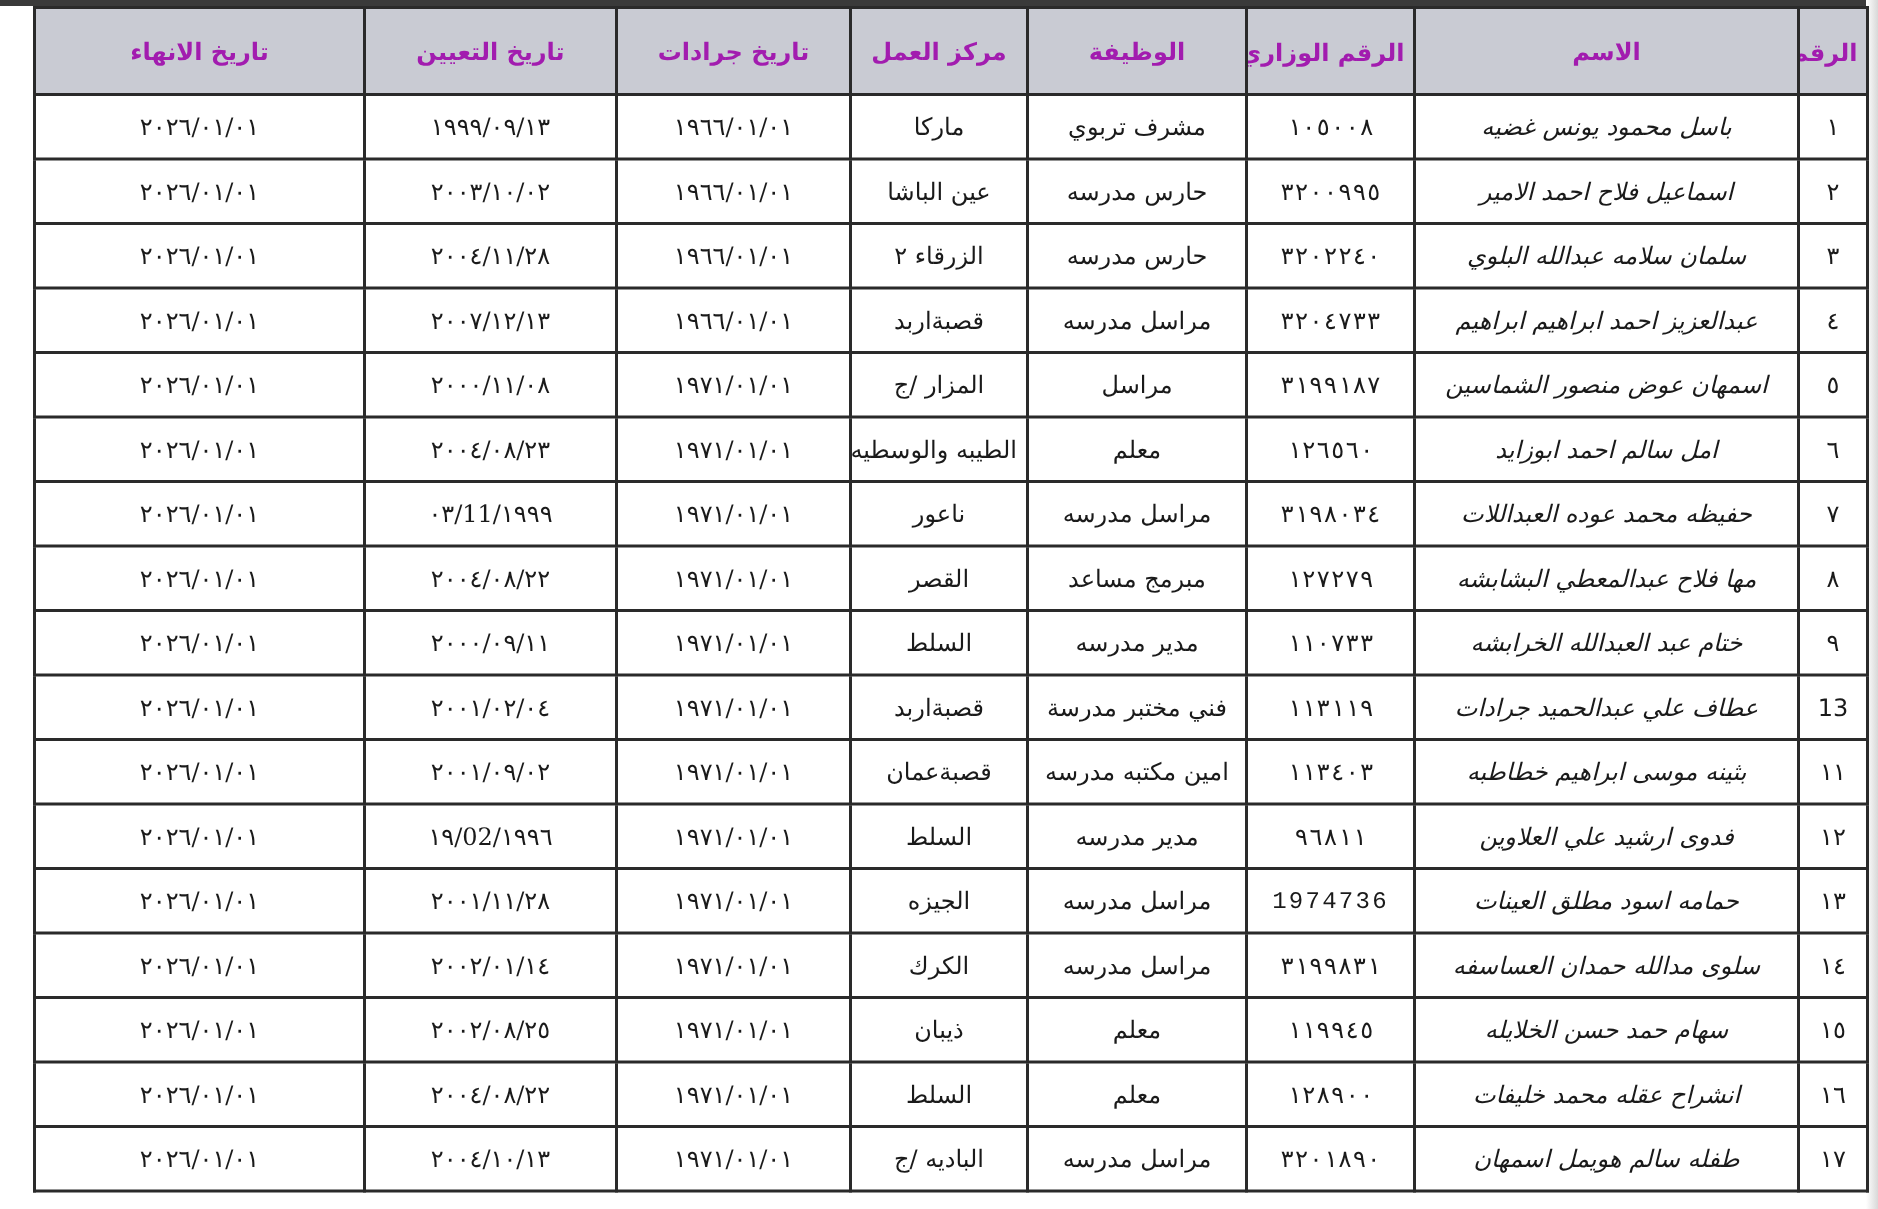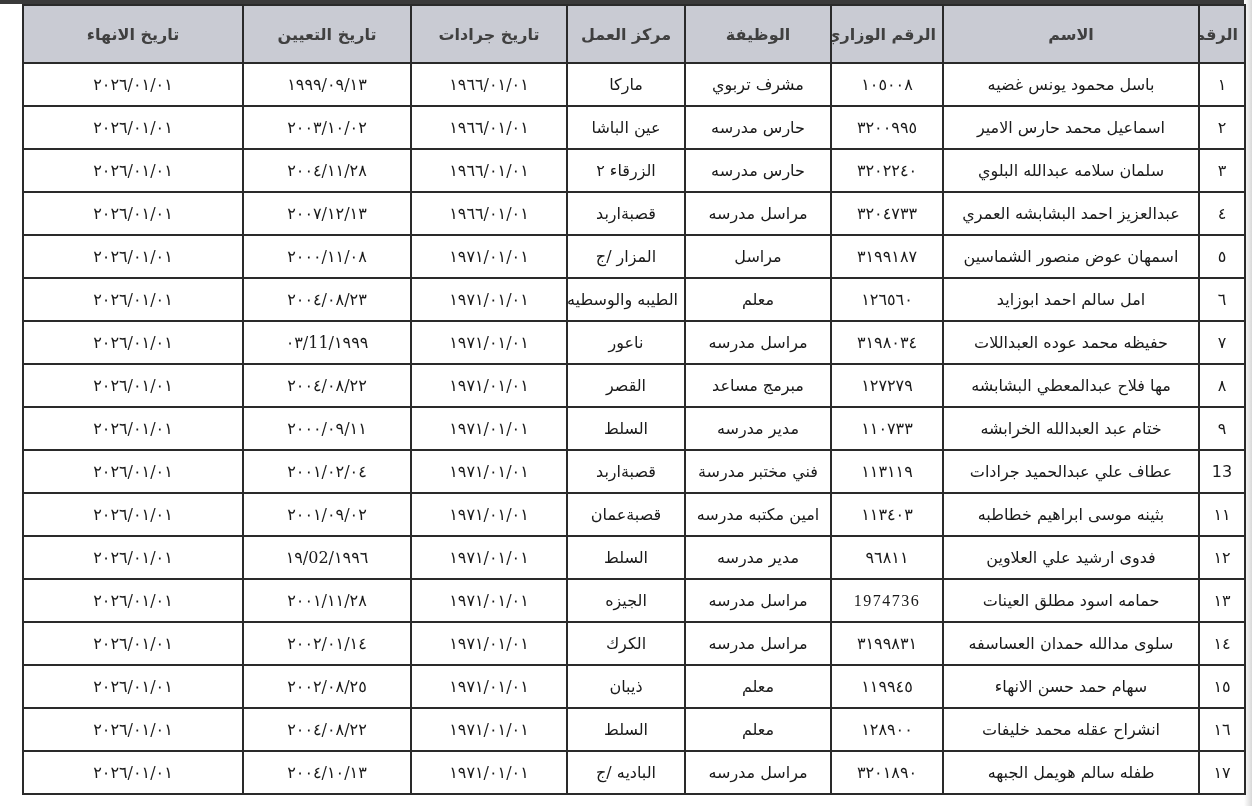--- a/index.html
+++ b/index.html
@@ -42,31 +42,31 @@
     text-align: center;
     white-space: nowrap;
     overflow: hidden;
     padding: 0 6px;
   }
   table.doc-table th {
     background: #c9cbd3;
     height: 56px;
     font-weight: bold;
     font-size: 16px;
-    color: #404040;
+    color: #a21caf;
   }
   table.doc-table td {
     height: 41px;
     font-size: 16px;
     background: #ffffff;
   }
-  td.col-name { text-align: right; padding-right: 6px; font-size: 17px; }
+  td.col-name { text-align: right; padding-right: 6px; font-size: 17px; font-style: italic; }
   td.col-idx { font-size: 13px; }
   td.col-date, td.col-mid { font-family: "DejaVu Serif", "Liberation Serif", serif; font-size: 15px; letter-spacing: 1px; }
-  td.col-mid { font-family: Liberation Serif, serif; letter-spacing: 1.5px; }
+  td.col-mid { font-family: Liberation Mono, monospace; letter-spacing: 1.5px; }
 </style>
 </head>
 <body>
 
 <div class="top-shadow"></div>
 <div class="right-shadow"></div>
 
 <table class="doc-table">
   <colgroup>
     <col style="width:46px">
@@ -96,41 +96,41 @@
         <td class="col-name">باسل محمود يونس غضيه</td>
         <td class="col-mid">١٠٥٠٠٨</td>
         <td class="col-job">مشرف تربوي</td>
         <td class="col-wc">ماركا</td>
         <td class="col-date">١٩٦٦/٠١/٠١</td>
         <td class="col-date">١٩٩٩/٠٩/١٣</td>
         <td class="col-date">٢٠٢٦/٠١/٠١</td>
       </tr>
       <tr>
         <td class="col-idx">٢</td>
-        <td class="col-name">اسماعيل محمد حارس الامير</td>
+        <td class="col-name">اسماعيل فلاح احمد الامير</td>
         <td class="col-mid">٣٢٠٠٩٩٥</td>
         <td class="col-job">حارس مدرسه</td>
         <td class="col-wc">عين الباشا</td>
         <td class="col-date">١٩٦٦/٠١/٠١</td>
         <td class="col-date">٢٠٠٣/١٠/٠٢</td>
         <td class="col-date">٢٠٢٦/٠١/٠١</td>
       </tr>
       <tr>
         <td class="col-idx">٣</td>
         <td class="col-name">سلمان سلامه عبدالله البلوي</td>
         <td class="col-mid">٣٢٠٢٢٤٠</td>
         <td class="col-job">حارس مدرسه</td>
         <td class="col-wc">الزرقاء ٢</td>
         <td class="col-date">١٩٦٦/٠١/٠١</td>
         <td class="col-date">٢٠٠٤/١١/٢٨</td>
         <td class="col-date">٢٠٢٦/٠١/٠١</td>
       </tr>
       <tr>
         <td class="col-idx">٤</td>
-        <td class="col-name">عبدالعزيز احمد البشابشه العمري</td>
+        <td class="col-name">عبدالعزيز احمد ابراهيم ابراهيم</td>
         <td class="col-mid">٣٢٠٤٧٣٣</td>
         <td class="col-job">مراسل مدرسه</td>
         <td class="col-wc">قصبةاربد</td>
         <td class="col-date">١٩٦٦/٠١/٠١</td>
         <td class="col-date">٢٠٠٧/١٢/١٣</td>
         <td class="col-date">٢٠٢٦/٠١/٠١</td>
       </tr>
       <tr>
         <td class="col-idx">٥</td>
         <td class="col-name">اسمهان عوض منصور الشماسين</td>
@@ -226,41 +226,41 @@
         <td class="col-name">سلوى مدالله حمدان العساسفه</td>
         <td class="col-mid">٣١٩٩٨٣١</td>
         <td class="col-job">مراسل مدرسه</td>
         <td class="col-wc">الكرك</td>
         <td class="col-date">١٩٧١/٠١/٠١</td>
         <td class="col-date">٢٠٠٢/٠١/١٤</td>
         <td class="col-date">٢٠٢٦/٠١/٠١</td>
       </tr>
       <tr>
         <td class="col-idx">١٥</td>
-        <td class="col-name">سهام حمد حسن الانهاء</td>
+        <td class="col-name">سهام حمد حسن الخلايله</td>
         <td class="col-mid">١١٩٩٤٥</td>
         <td class="col-job">معلم</td>
         <td class="col-wc">ذيبان</td>
         <td class="col-date">١٩٧١/٠١/٠١</td>
         <td class="col-date">٢٠٠٢/٠٨/٢٥</td>
         <td class="col-date">٢٠٢٦/٠١/٠١</td>
       </tr>
       <tr>
         <td class="col-idx">١٦</td>
         <td class="col-name">انشراح عقله محمد خليفات</td>
         <td class="col-mid">١٢٨٩٠٠</td>
         <td class="col-job">معلم</td>
         <td class="col-wc">السلط</td>
         <td class="col-date">١٩٧١/٠١/٠١</td>
         <td class="col-date">٢٠٠٤/٠٨/٢٢</td>
         <td class="col-date">٢٠٢٦/٠١/٠١</td>
       </tr>
       <tr>
         <td class="col-idx">١٧</td>
-        <td class="col-name">طفله سالم هويمل الجبهه</td>
+        <td class="col-name">طفله سالم هويمل اسمهان</td>
         <td class="col-mid">٣٢٠١٨٩٠</td>
         <td class="col-job">مراسل مدرسه</td>
         <td class="col-wc">الباديه /ج</td>
         <td class="col-date">١٩٧١/٠١/٠١</td>
         <td class="col-date">٢٠٠٤/١٠/١٣</td>
         <td class="col-date">٢٠٢٦/٠١/٠١</td>
       </tr>
     </tbody>
 </table>
 

